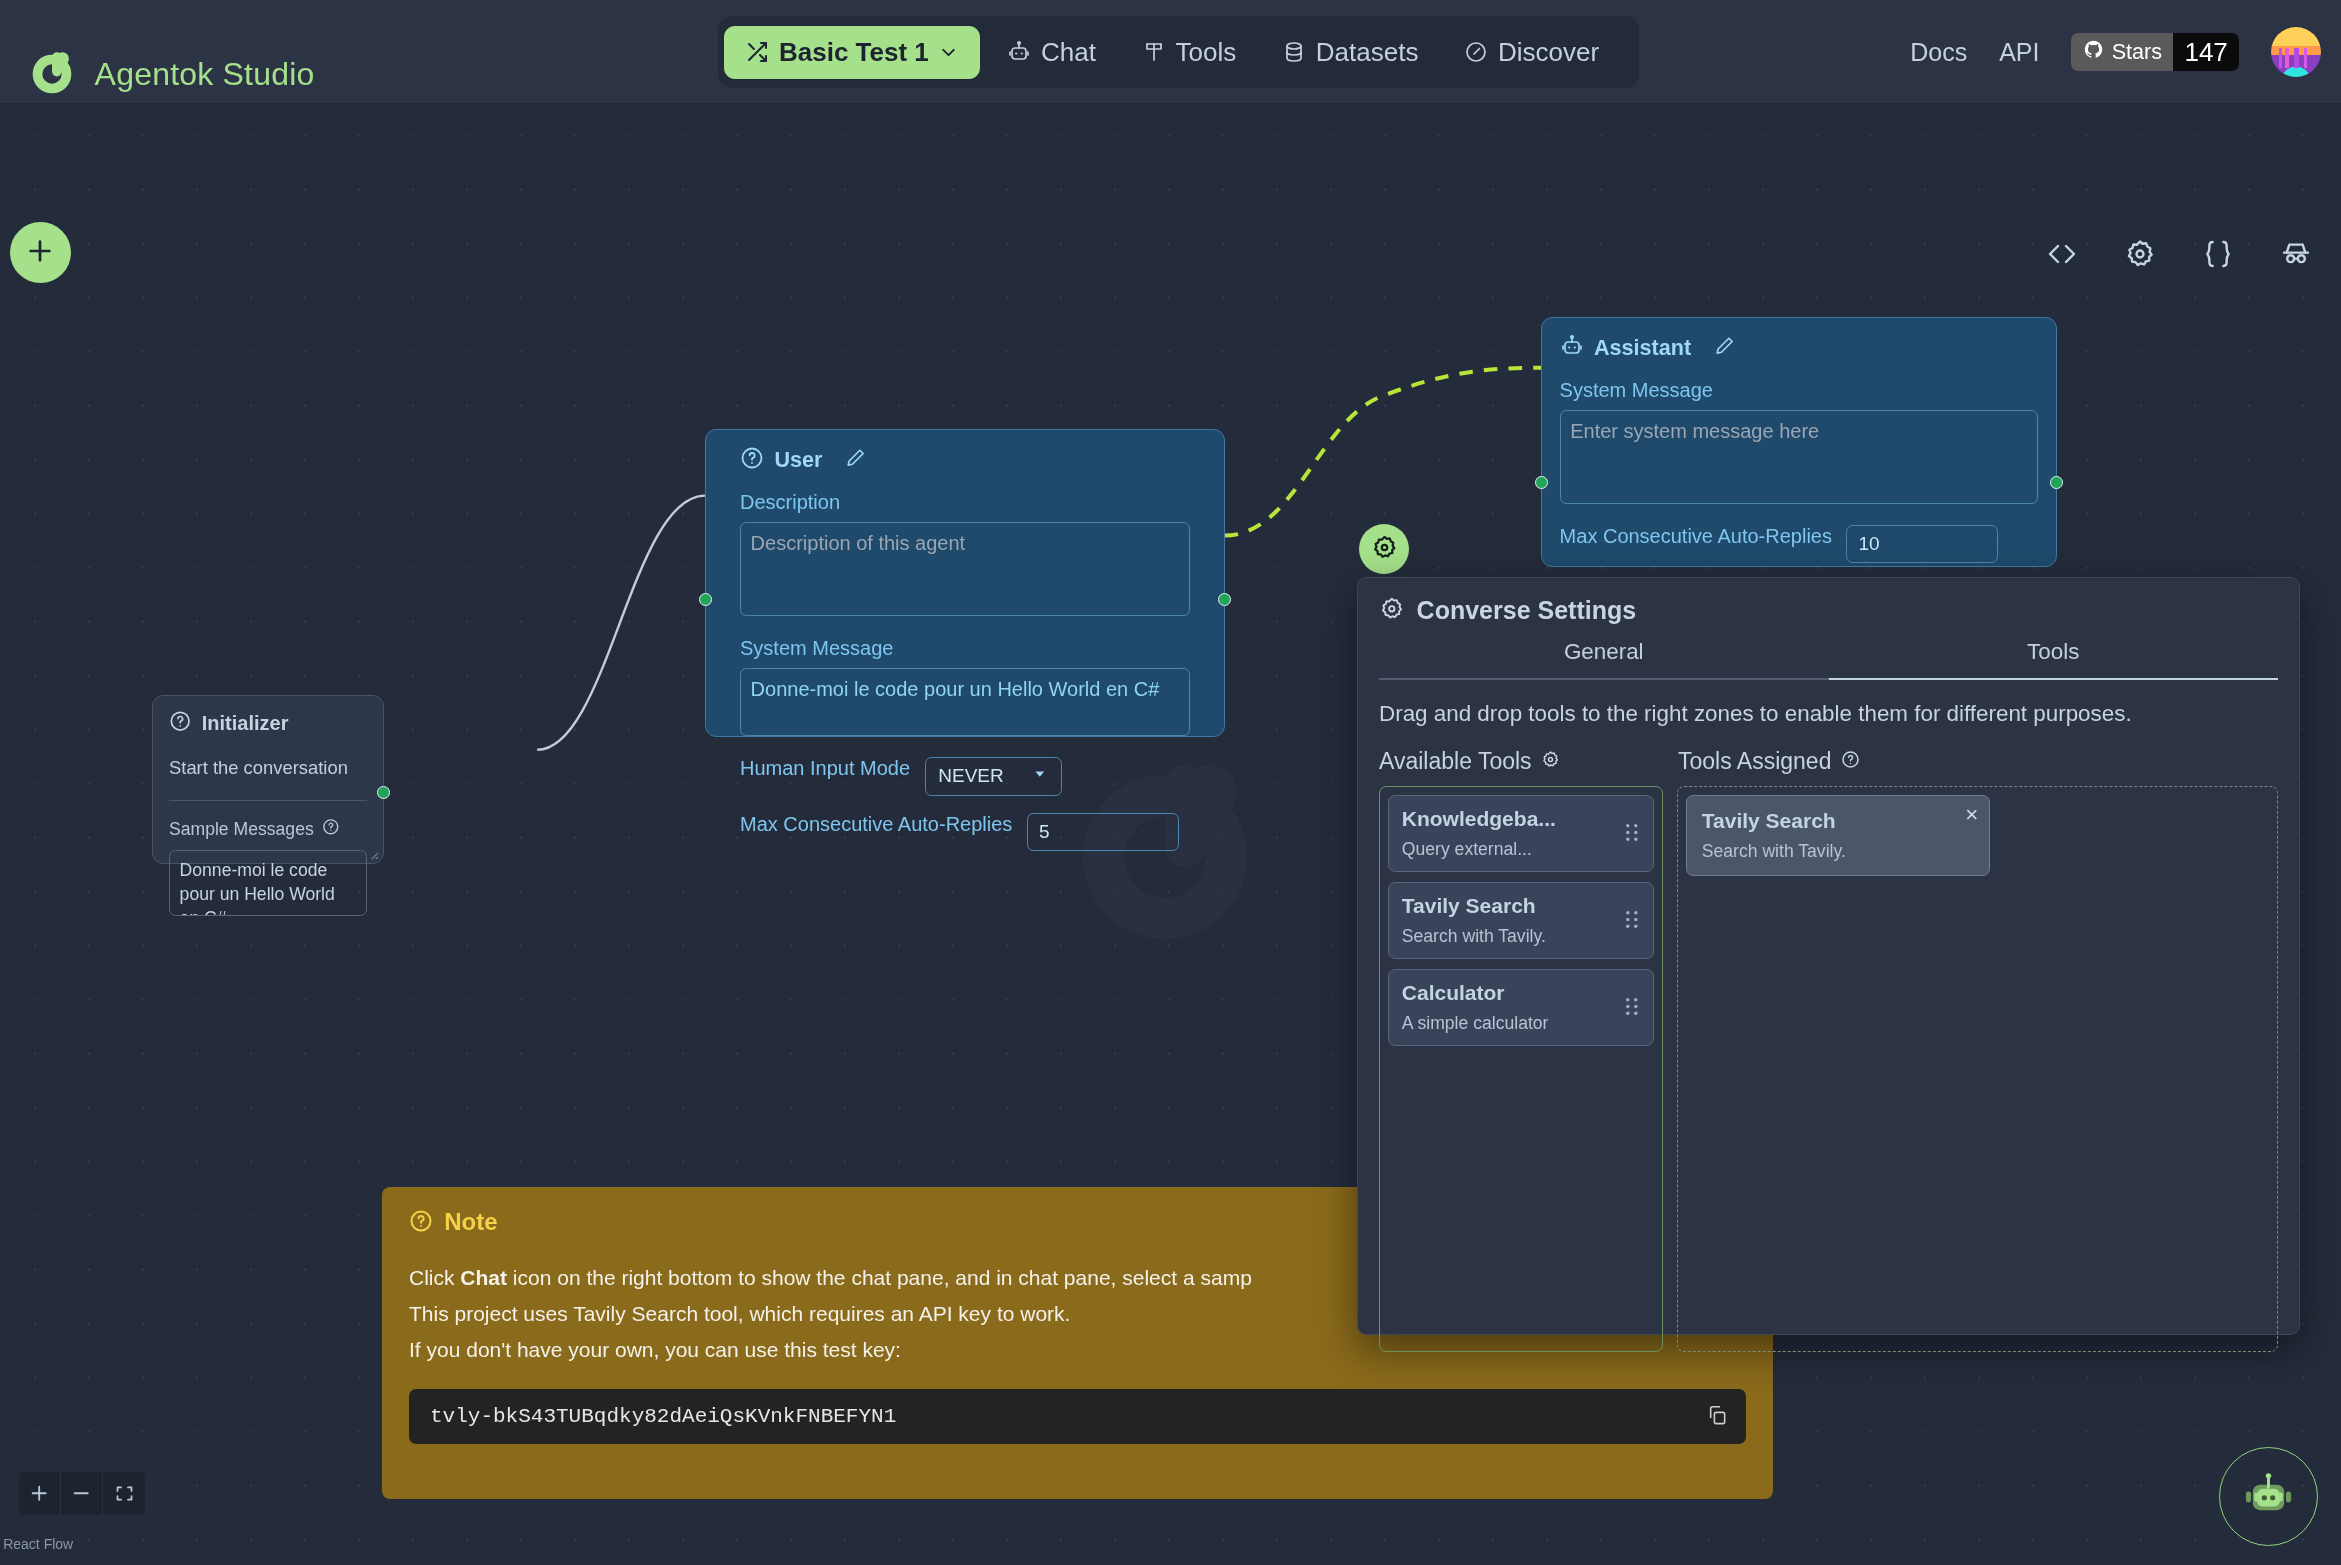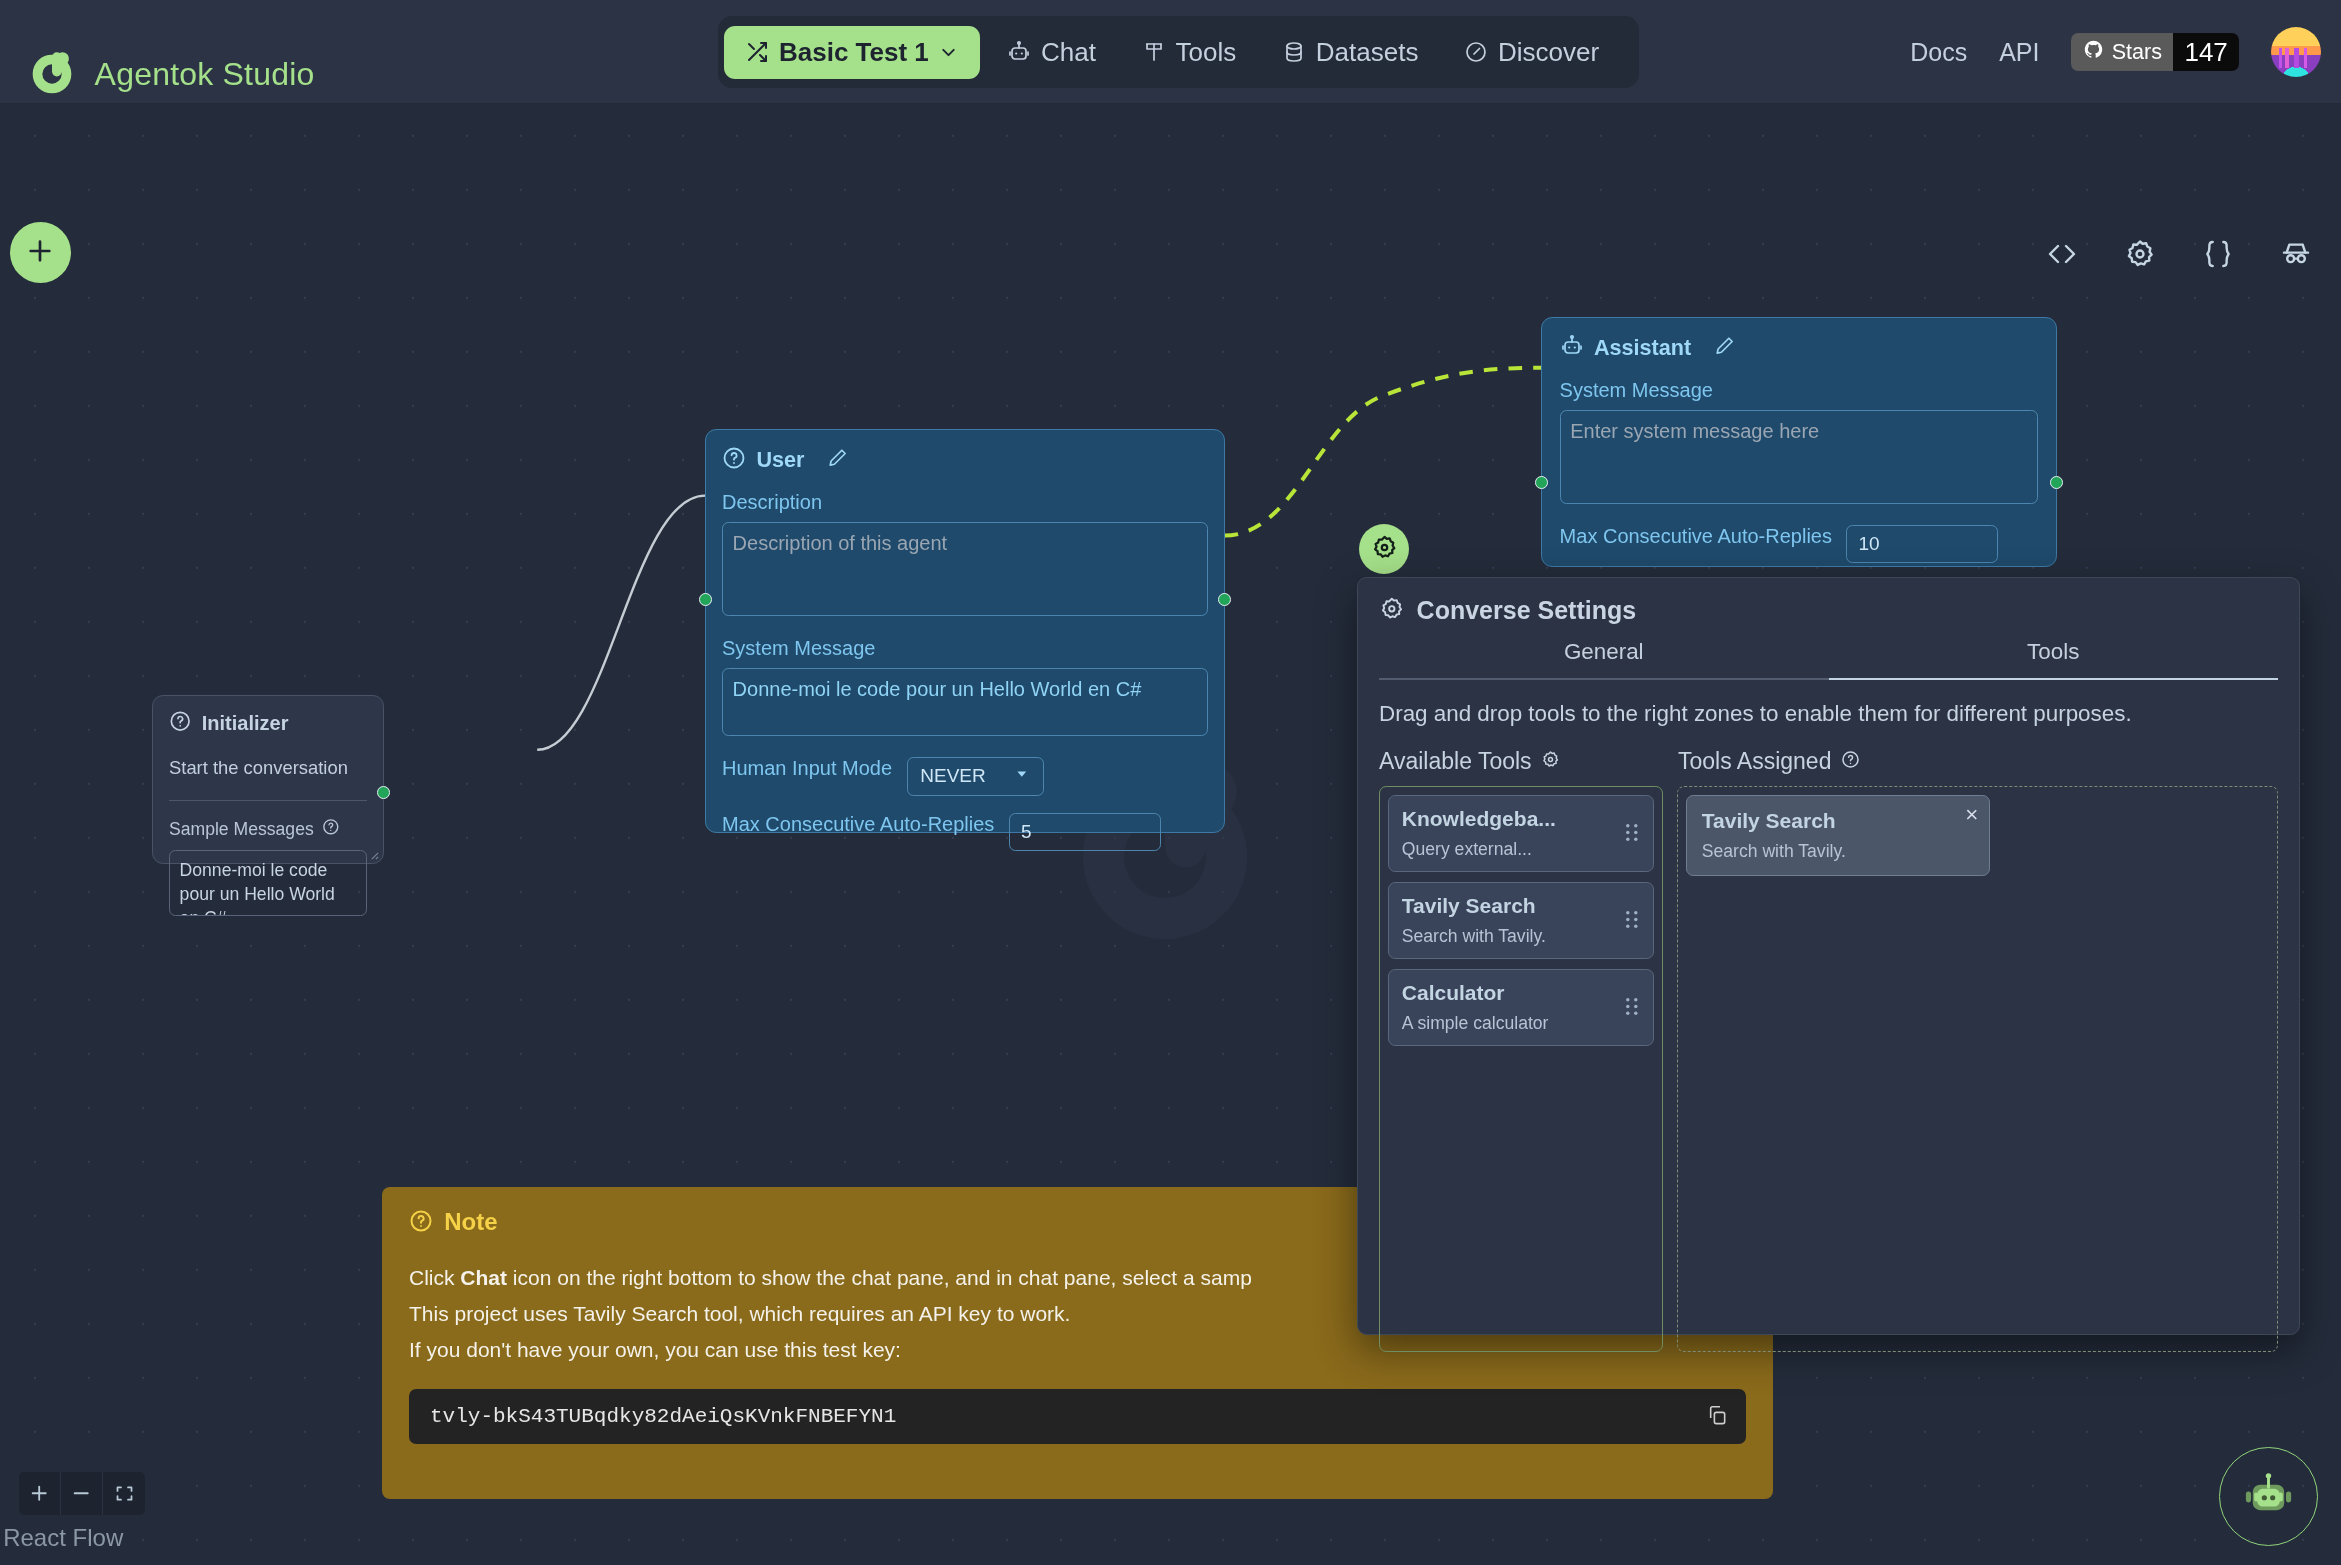--- a/index.html
+++ b/index.html
@@ -108,22 +108,22 @@
   .init-lbl { color: #b9c6d6; font-size: 17.6px; display:flex; align-items:center; gap:8px;}
   .ta {
     width: 100%; margin-top: 9.6px; border-radius: 6.4px;
     background: transparent; border: 0.8px solid #5a6478;
     color: #c7d4e2; font-size: 17.6px; font-family: "Liberation Sans", sans-serif;
     padding: 8px 9.6px; resize: none; line-height: 1.35;
   }
   .resizer { position: absolute; right: 3.2px; bottom: 2.4px; width: 12.8px; height: 12.8px; opacity:.65;}
 
   .node-user {
-    left: 705px; top: 325px; width: 520px; height: 404px;
-    background: #1f4a6b; border: 0.8px solid #3e7aa5; padding: 16px 16px;
+    left: 705px; top: 325px; width: 520px; height: 308px;
+    background: #1f4a6b; border: 0.8px solid #3e7aa5; padding: 16px 34px;
   }
   .node-assistant {
     left: 1541px; top: 213px; width: 516px; height: 250px;
     background: #1f4a6b; border: 0.8px solid #3e7aa5; padding: 16px 17.6px;
   }
   .blue-title { color: #9fd8f8; font-size: 21.6px; font-weight: 700; }
   .blue-lbl { color: #7ec6ef; font-size: 20px; margin-top: 17.6px; display:block;}
   .blue-ta {
     width: 100%; margin-top: 8px; border-radius: 6.4px; background: transparent;
     border: 0.8px solid #4c86ae; color: #8fd3f5; font-size: 20px;
@@ -214,21 +214,21 @@
 
   
   .rf-controls {
     position: absolute; left: 19px; bottom: 50px; display: flex;
     background: #1d2430; border-radius: 4.8px; overflow: hidden; z-index: 50;
   }
   .rf-btn { width: 42px; height: 43px; display: flex; align-items: center;
             justify-content: center; cursor: pointer; border-right: 0.8px solid #2b3342; }
   .rf-btn:last-child { border-right: none; }
   .rf-attr { position: absolute; left: 3.2px; bottom: 12.8px; color: #8b97a6;
-             font-size: 24px; z-index: 50; }
+             font-size: 14px; z-index: 50; }
 
   .chat-fab {
     position: absolute; right: 24px; bottom: 19px; width: 99px; height: 99px;
     border-radius: 50%; border: 1.6px solid #8fd37a; cursor: pointer; z-index: 55;
     display: flex; align-items: center; justify-content: center;
   }
 </style>
 </head>
 <body>
 

